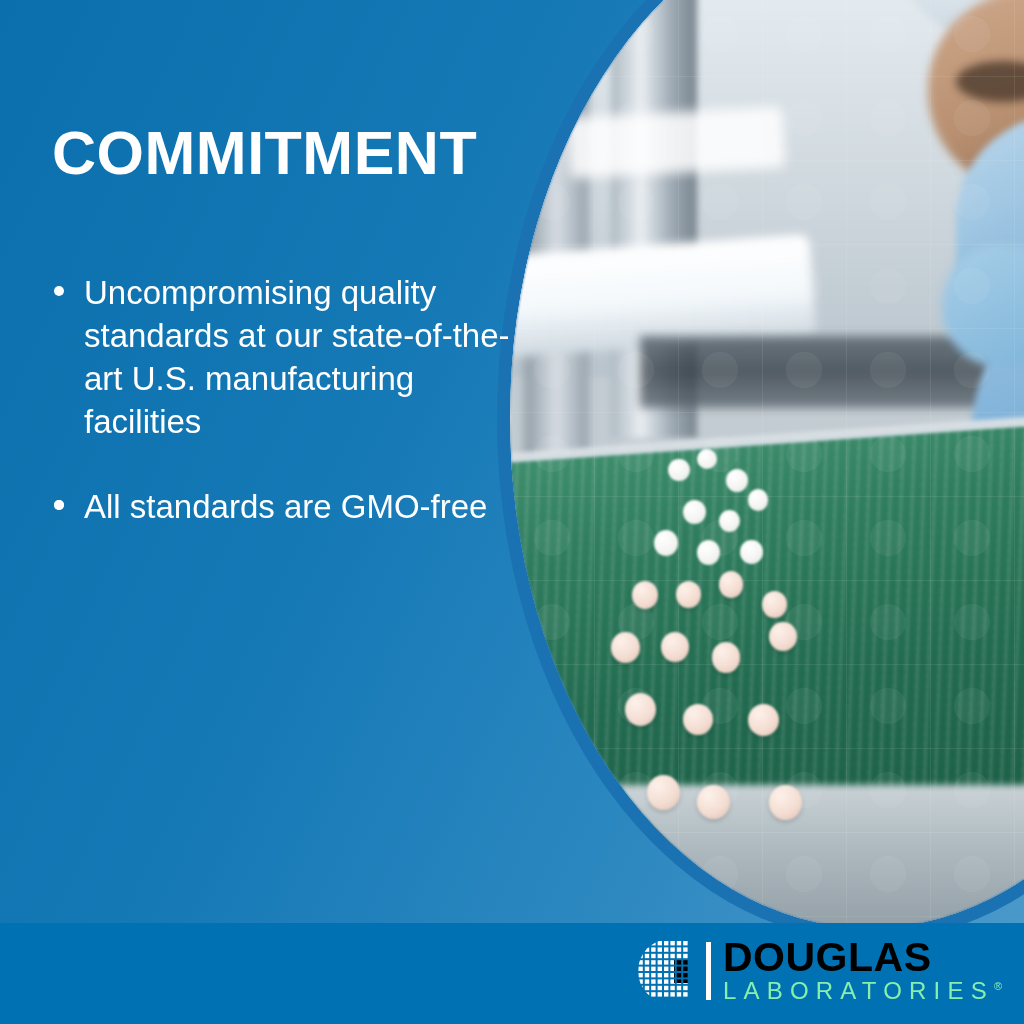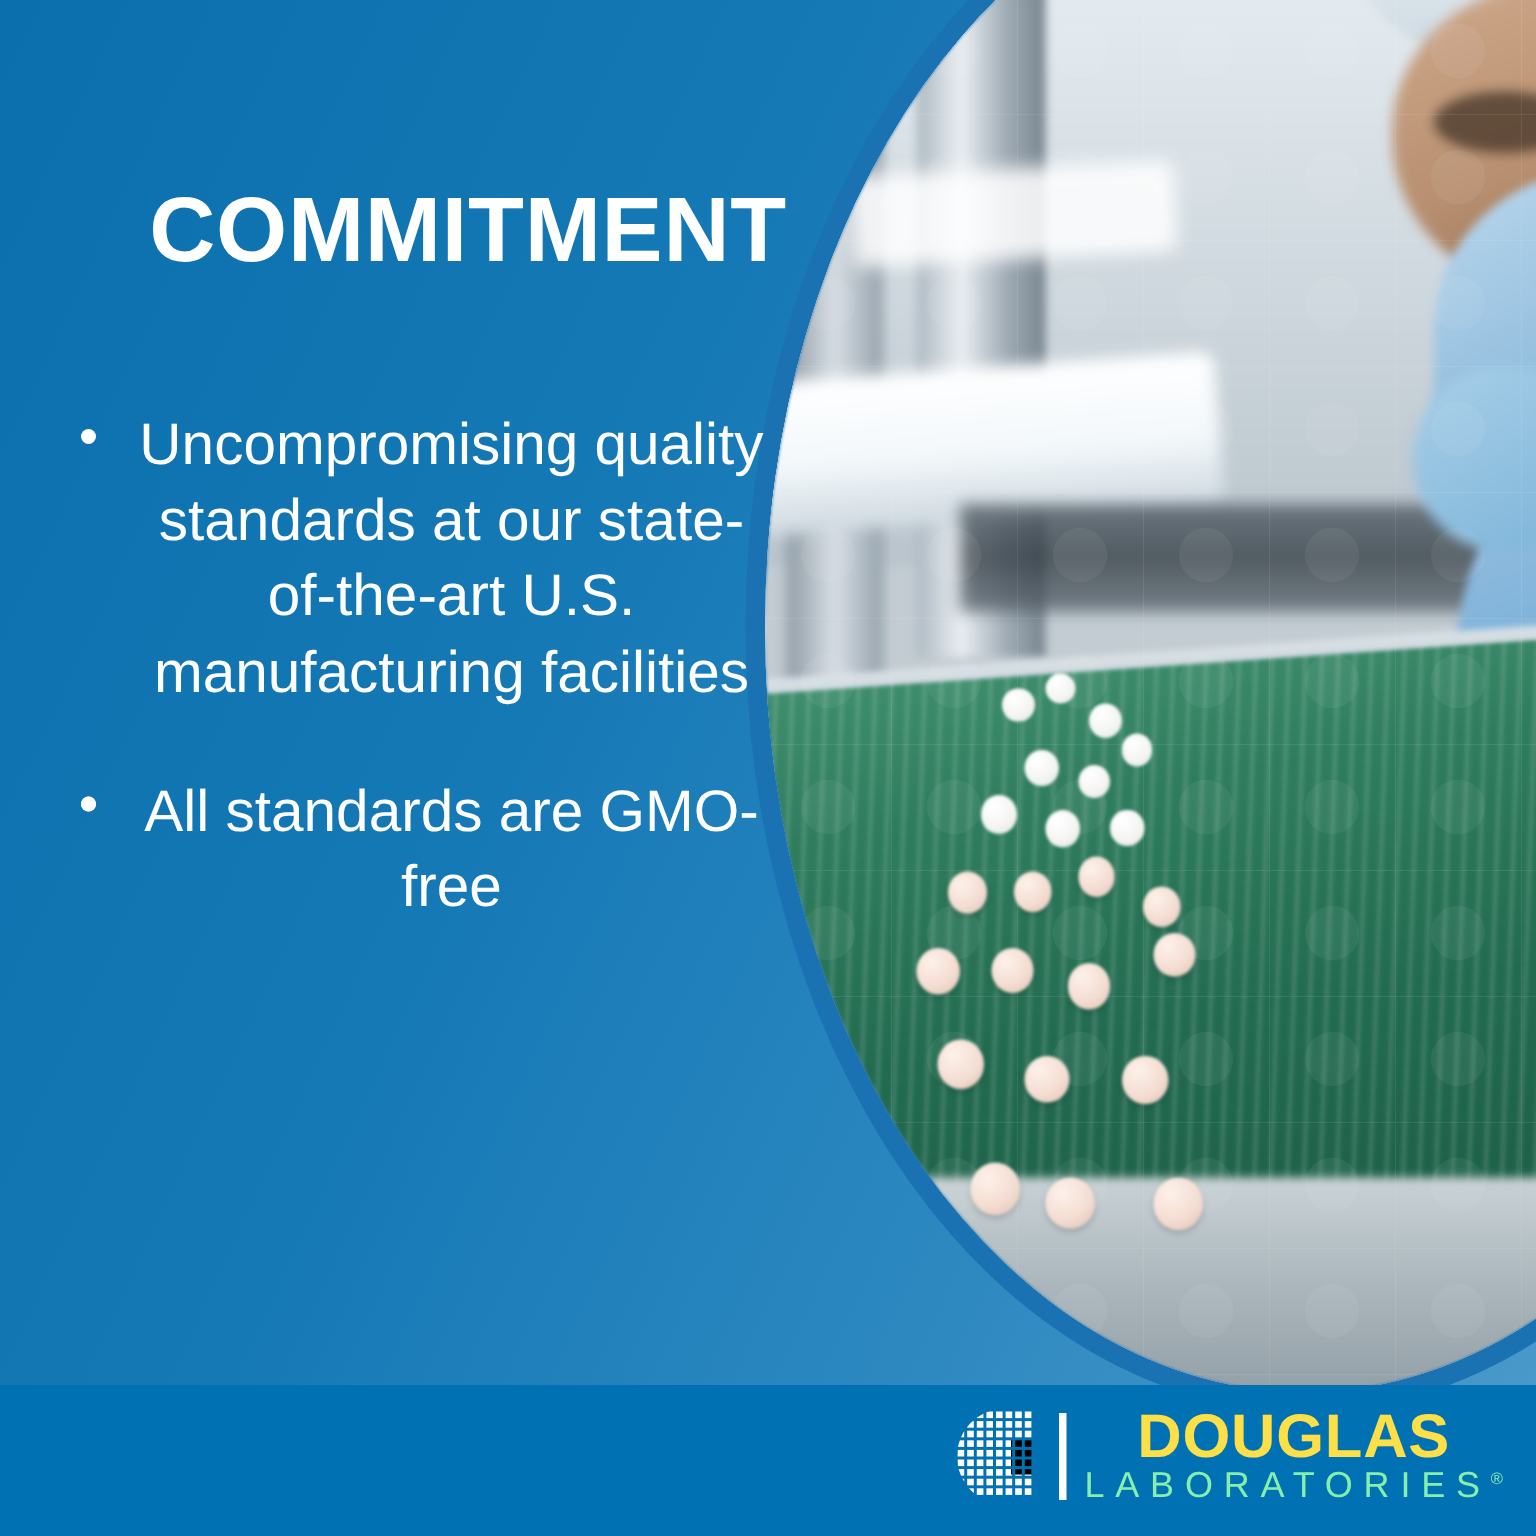--- a/index.html
+++ b/index.html
@@ -3,21 +3,20 @@
 <meta charset="utf-8">
 <style>
   html,body{margin:0;padding:0;background:#fff;}
   body{font-family:"Liberation Sans","DejaVu Sans",sans-serif;}
 
   .poster{
     position:relative;
     width:1024px;height:1024px;
     overflow:hidden;
     background:linear-gradient(115deg,#0b6fad 0%,#1579b6 38%,#2d88c0 68%,#4c9bcb 100%);
-    text-align:center;
   }
 
   
   .photo-panel{
     position:absolute;
     left:510px;top:-92px;
     width:720px;height:1020px;
     border-radius:50%;
     overflow:hidden;
     box-shadow:0 0 0 13px #1a72b2;
@@ -152,21 +151,21 @@
   }
   .headline .l2{display:block;}
 
   .bullets{
     position:absolute;left:48px;top:272px;width:470px;
     list-style:none;margin:0;padding:0;
   }
   .bullets li{
     position:relative;
     color:#ffffff;
-    font-size:39px;line-height:1.30;
+    font-size:33px;line-height:1.30;
     margin-bottom:42px;
     padding-left:36px;
   }
   .bullets li .dot{
     position:absolute;left:6px;top:14px;
     width:10px;height:10px;border-radius:50%;
     background:#ffffff;
   }
 
   
@@ -175,21 +174,21 @@
     background:#0071b3;
   }
   .logo{
     position:absolute;right:22px;top:14px;
     display:flex;align-items:center;gap:12px;
   }
   .logo-mark{width:64px;height:64px;display:block;}
   .logo-rule{width:5px;height:58px;background:#ffffff;}
   .logo-words{display:flex;flex-direction:column;justify-content:center;}
   .logo-douglas{
-    color:#fde047;font-size:41px;font-weight:700;
+    color:#000000;font-size:41px;font-weight:700;
     letter-spacing:.5px;line-height:.98;
   }
   .logo-labs{
     color:#86efac;font-size:24px;font-weight:400;
     letter-spacing:7.2px;line-height:1.15;
     position:relative;white-space:nowrap;
   }
   .logo-reg{font-size:11px;vertical-align:super;letter-spacing:0;}
 </style>
 </head>

